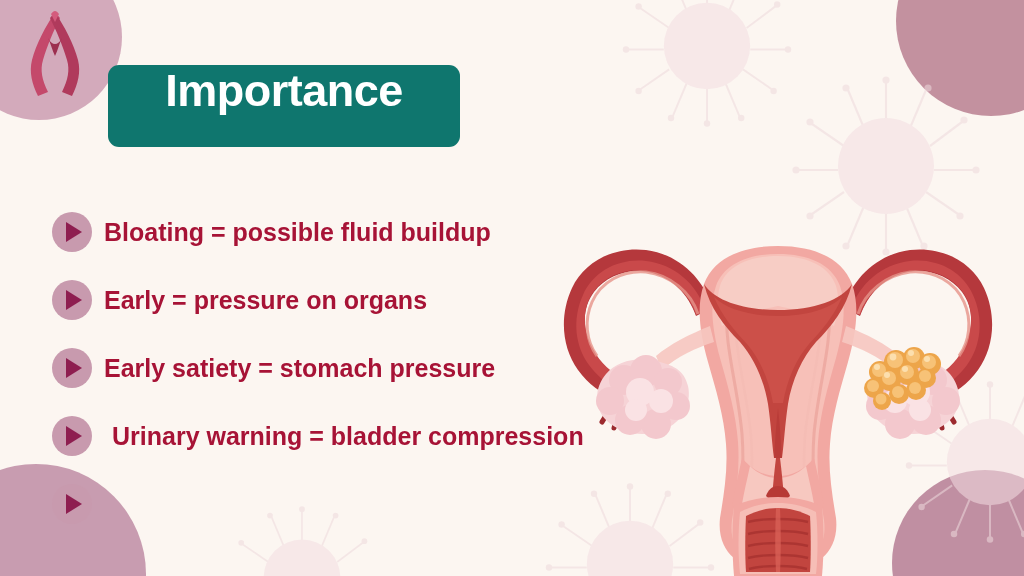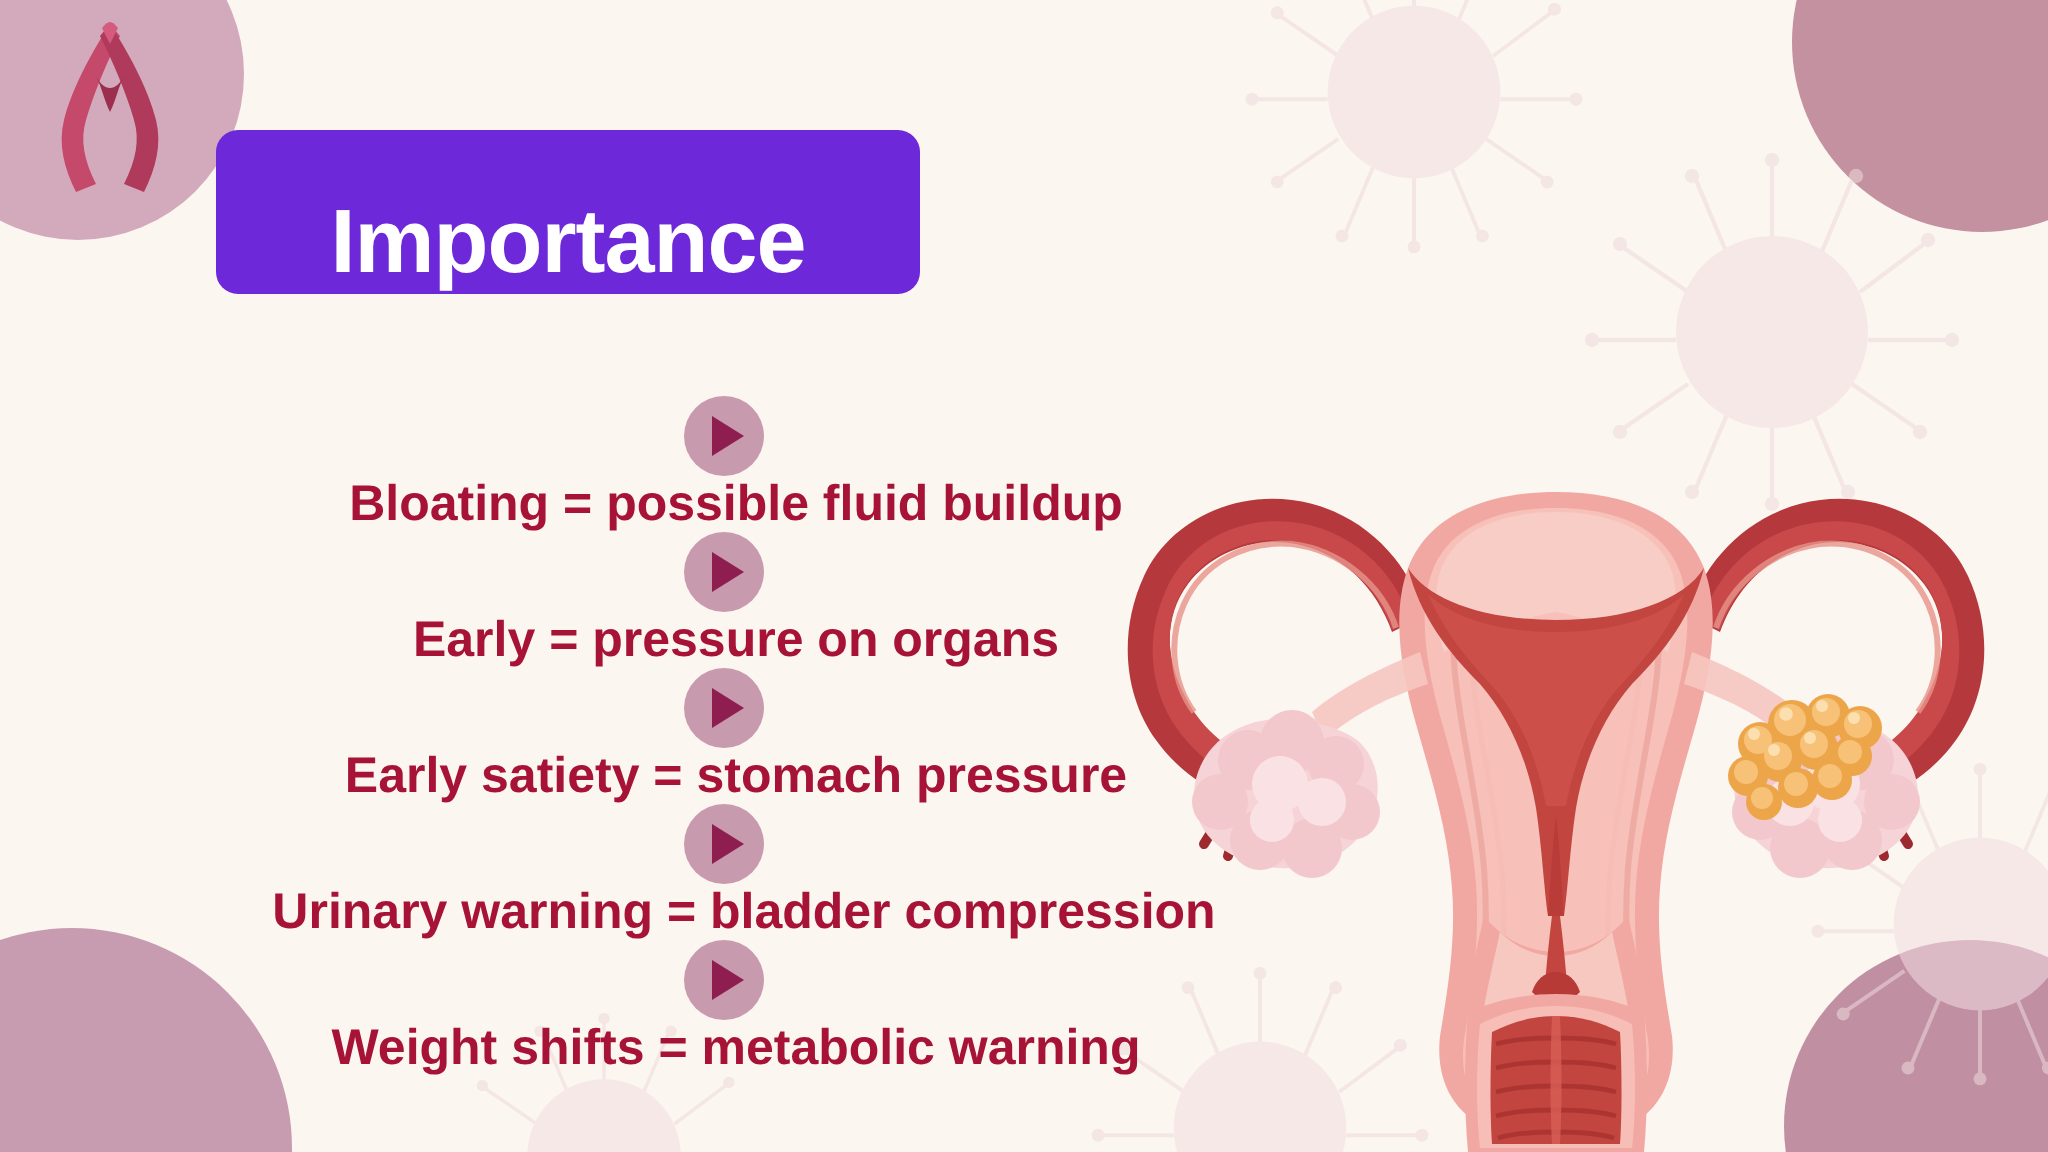--- a/index.html
+++ b/index.html
@@ -66,24 +66,24 @@
   .virus-4 { left: 900px; top: 372px;  width: 180px; height: 180px; }
   .virus-5 { left: 222px; top: 498px;  width: 160px; height: 160px; }
 
   
   .title-banner {
     position: absolute;
     left: 108px;
     top: 65px;
     width: 352px;
     height: 82px;
-    background: #6d28d9;
+    background: #0f766e;
     border-radius: 11px;
     display: flex;
-    align-items: flex-end;
+    align-items: flex-start;
     justify-content: center;
   }
   .title-text {
     color: #ffffff;
     font-size: 45px;
     font-weight: bold;
     letter-spacing: -0.5px;
     font-family: "Liberation Sans", sans-serif;
   }
 
@@ -92,21 +92,20 @@
     position: absolute;
     left: 52px;
     top: 198px;
     width: 620px;
   }
   .bullet-row {
     position: relative;
     height: 68px;
     display: flex;
     align-items: center;
-    flex-direction: column;
   }
   .bullet-icon {
     flex: 0 0 auto;
     width: 40px;
     height: 40px;
     border-radius: 50%;
     background: #c89aae;
     display: flex;
     align-items: center;
     justify-content: center;
@@ -353,21 +352,20 @@
       </span>
       <span class="bullet-text">Urinary warning = bladder compression</span>
     </div>
 
     <div class="bullet-row" data-indent="0">
       <span class="bullet-icon">
         <svg width="40" height="40" viewBox="0 0 40 40">
             <path d="M14 10 L30 20 L14 30 Z" fill="#8e1e50"></path>
           </svg>
       </span>
-      <span class="bullet-text">Weight shifts = metabolic warning</span>
     </div>
   </div>
 
   <div class="anatomy">
     <svg viewBox="0 0 500 425" xmlns="http://www.w3.org/2000/svg">
 
       <g>
         <path d="M184 150
                  C176 120 150 96 118 92
                  C86 88 56 104 44 130

